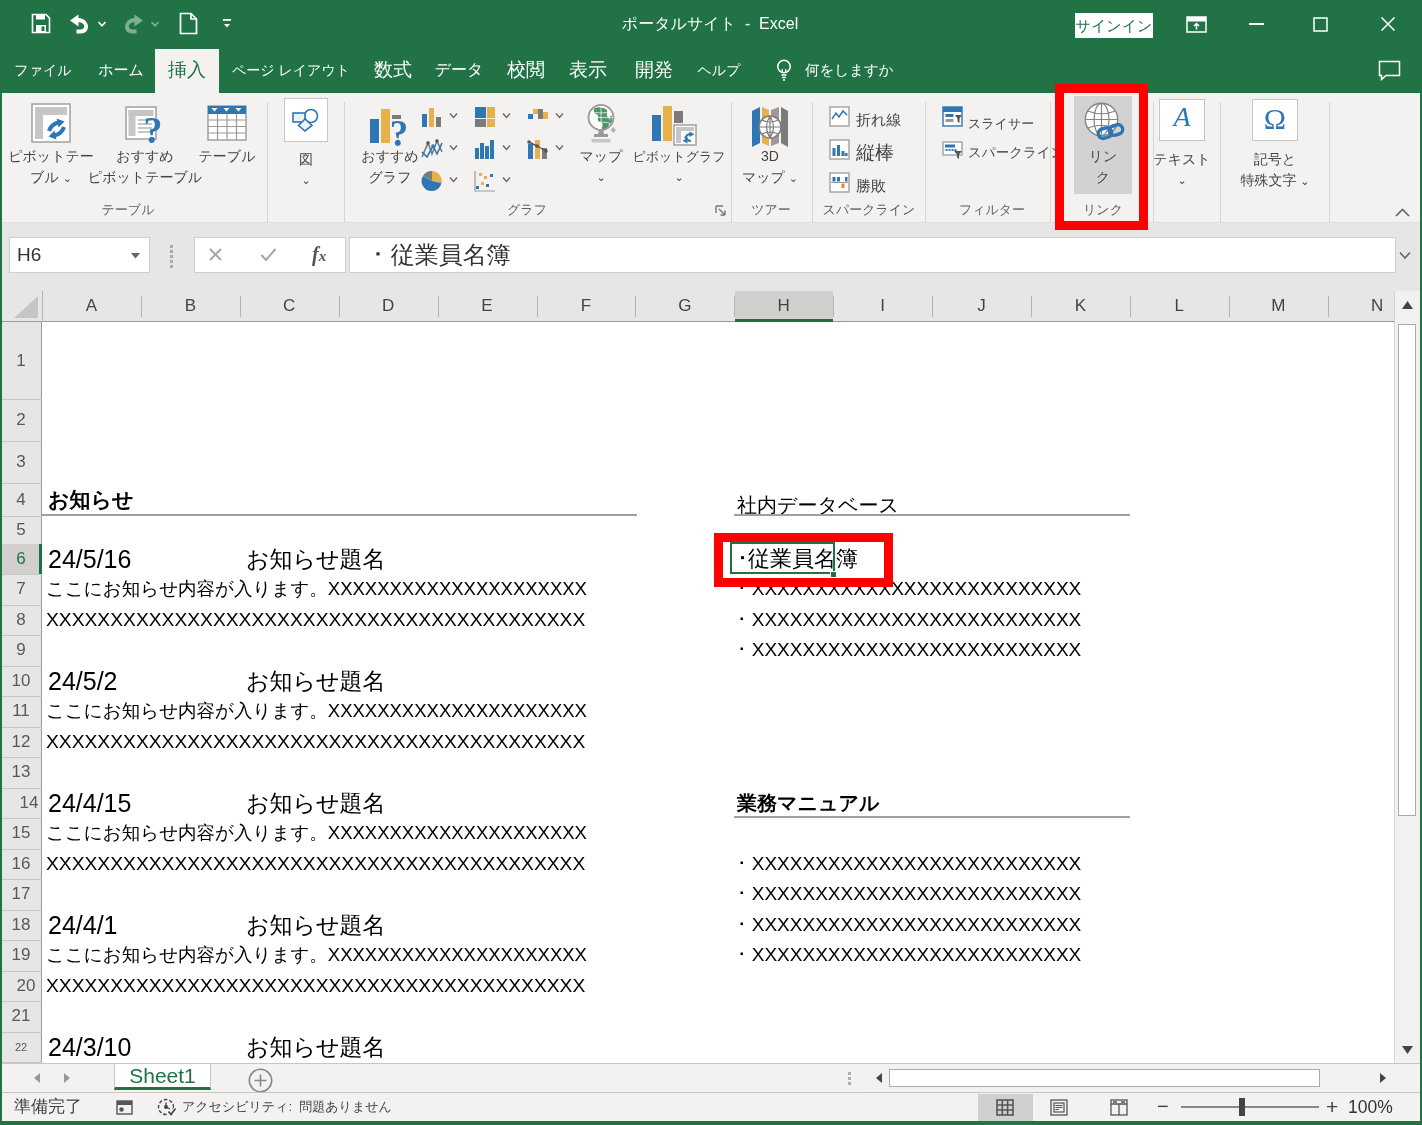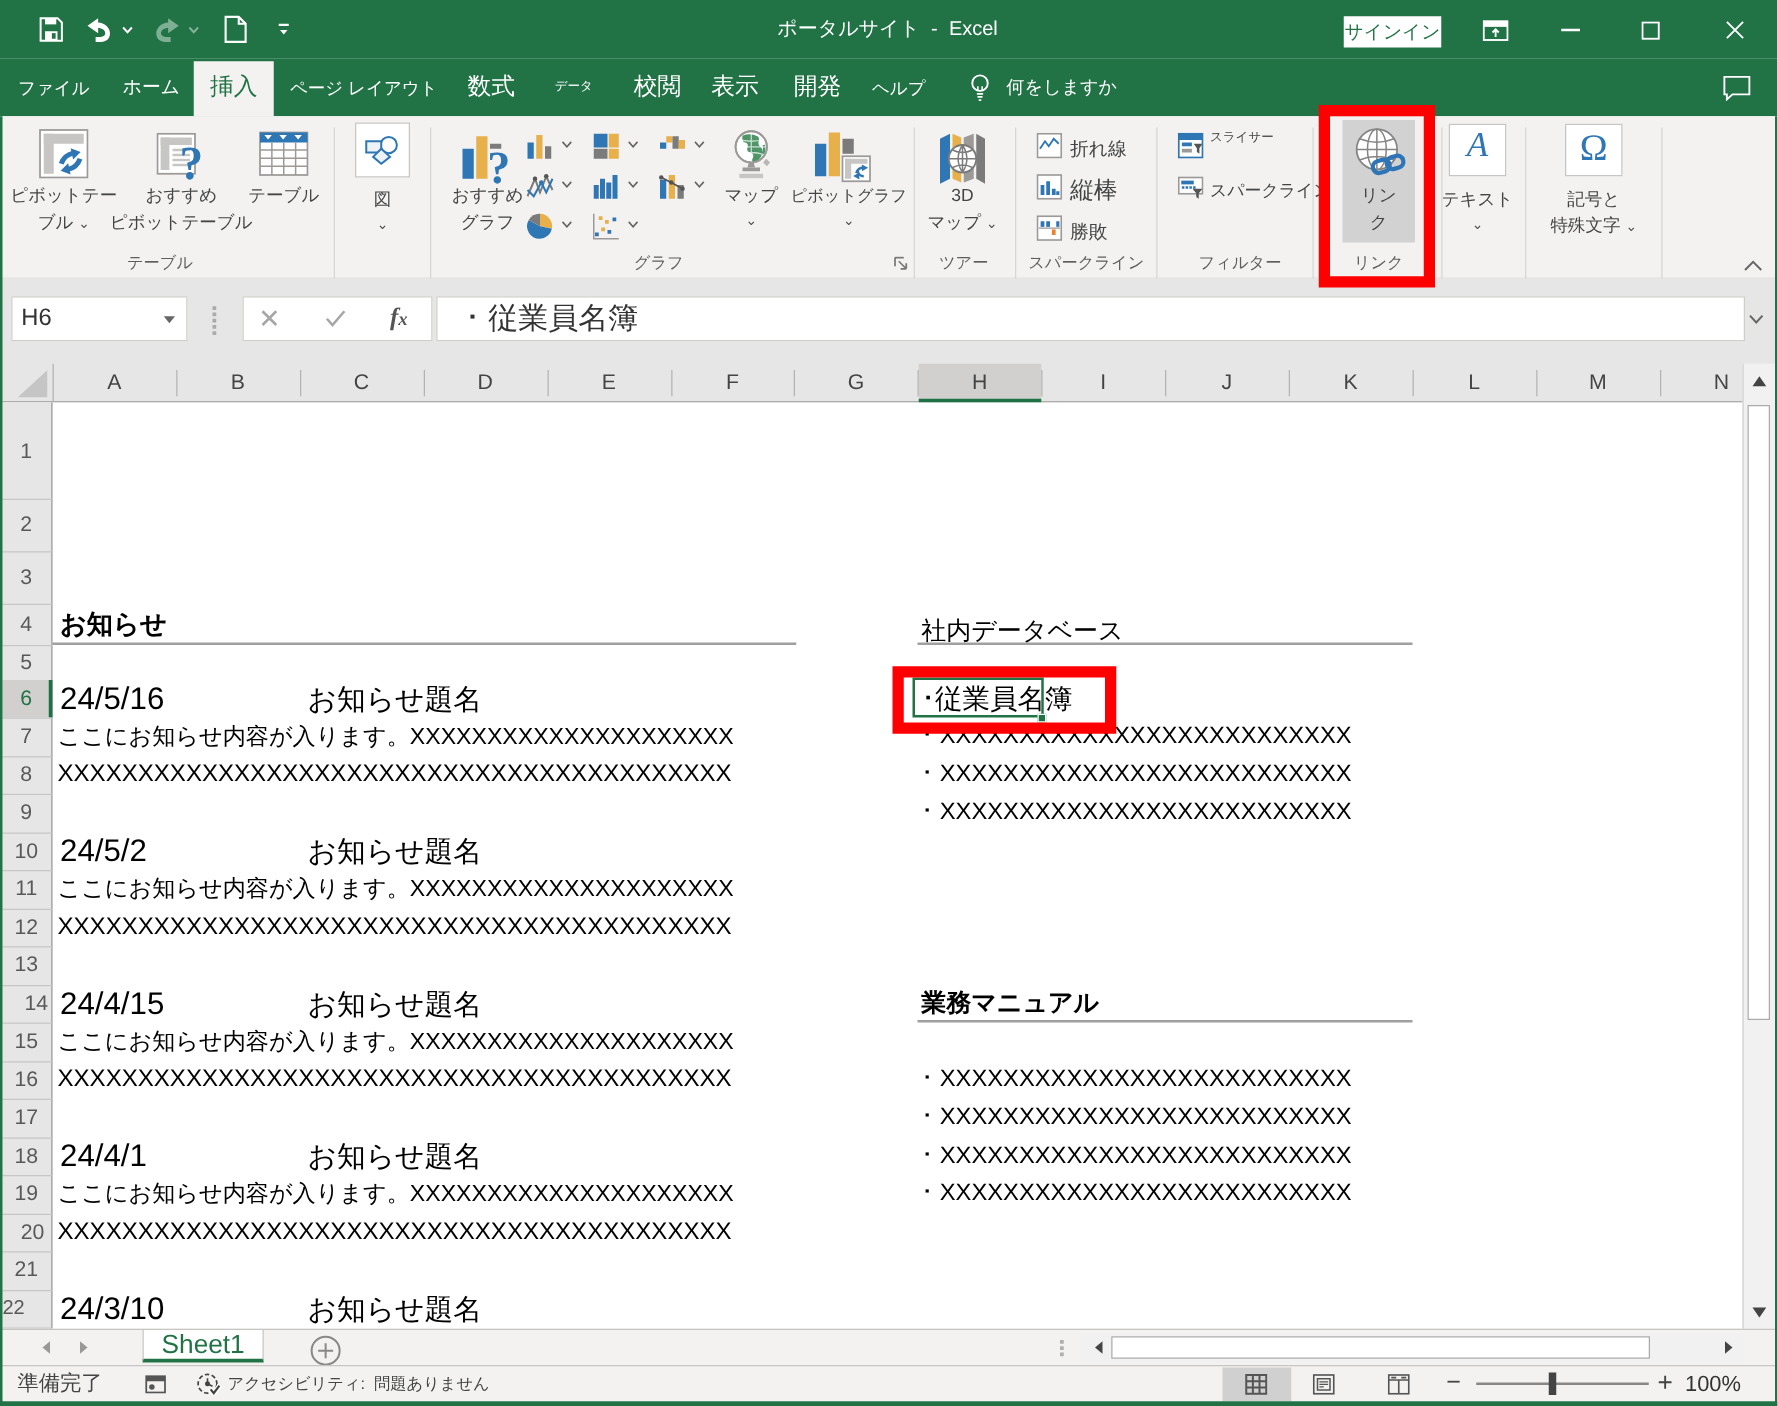--- a/index.html
+++ b/index.html
@@ -70,21 +70,21 @@
       <path d="M1.5 1.5 L14.5 14.5 M14.5 1.5 L1.5 14.5" stroke="#fff" stroke-width="1.5"></path>
     </svg>
 </div>
 <div class="abs" id="tabbar">
   <div class="abs" style="left:155px;top:2px;width:64px;height:44px;background:#f3f2f1"></div>
   <div class="tab" style="left:43px;font-size:14px">ファイル</div>
   <div class="tab" style="left:121px;font-size:15px">ホーム</div>
   <div class="tab" style="left:187px;font-size:19px;color:#217346">挿入</div>
   <div class="tab" style="left:291px;font-size:14px">ページ レイアウト</div>
   <div class="tab" style="left:393px;font-size:19px">数式</div>
-  <div class="tab" style="left:459px;font-size:10px">データ</div>
+  <div class="tab" style="left:459px;font-size:16px">データ</div>
   <div class="tab" style="left:526px;font-size:19px">校閲</div>
   <div class="tab" style="left:588px;font-size:19px">表示</div>
   <div class="tab" style="left:654px;font-size:19px">開発</div>
   <div class="tab" style="left:719px;font-size:14px">ヘルプ</div>
   <svg class="abs" style="left:775px;top:11px" width="18" height="24" viewBox="0 0 18 24">
     <circle cx="9" cy="8.5" r="6.2" fill="none" stroke="#fff" stroke-width="1.5"></circle>
     <path d="M6.5 17 H11.5 M7 19.5 H11 M8 22 H10" stroke="#fff" stroke-width="1.4"></path>
     <path d="M7.3 14.5 L7.3 11 M10.7 14.5 L10.7 11" stroke="#fff" stroke-width="1.2"></path>
   </svg>
   <div class="abs" style="left:805px;top:0;height:46px;line-height:46px;color:#fff;font-size:14.5px;white-space:nowrap">何をしますか</div>
@@ -297,21 +297,21 @@
   <div class="abs btnlabel" style="left:856px;top:82px;text-align:left;font-size:15px">勝敗</div>
   <div class="glabel" style="left:809px">スパークライン</div>
 
   <svg class="abs" style="left:942px;top:13px" width="21" height="21" viewBox="0 0 21 21">
     <rect x="1" y="1" width="19" height="19" fill="#fff" stroke="#2f76b5" stroke-width="1.4"></rect>
     <rect x="1" y="1" width="19" height="5" fill="#2f76b5"></rect>
     <rect x="3.5" y="8" width="8" height="3" fill="#2f76b5"></rect>
       <rect x="3.5" y="13" width="8" height="3" fill="#9c9a98"></rect>
     <path d="M13 9 H20 L17.5 12.5 V17 L15.5 15.5 V12.5 Z" fill="#555"></path>
   </svg>
-  <div class="abs btnlabel" style="left:968px;top:7px;text-align:right;font-size:10px">スライサー</div>
+  <div class="abs btnlabel" style="left:968px;top:20px;text-align:right;font-size:13px">スライサー</div>
   <svg class="abs" style="left:942px;top:46px" width="21" height="21" viewBox="0 0 21 21">
     <rect x="1" y="3" width="19" height="13" fill="#fff" stroke="#9c9a98" stroke-width="1.3"></rect>
     <rect x="3" y="5.5" width="10" height="3" fill="#2f76b5"></rect>
     <path d="M3.5 11 h2 M6.5 11 h2 M9.5 11 h2 M12.5 11 h2" stroke="#2f76b5" stroke-width="2"></path>
     <path d="M12 12 H20 L17 15.5 V20 L15 18.5 V15.5 Z" fill="#555"></path>
   </svg>
   <div class="abs btnlabel" style="left:968px;top:49px;text-align:left;font-size:13.5px">スパークライン</div>
   <div class="glabel" style="left:932px">フィルター</div>
 
   <div class="abs" style="left:1074px;top:3px;width:58px;height:98px;background:#d2d2d2"></div>
@@ -437,21 +437,21 @@
   <div class="abs" style="left:2px;top:603.0px;width:38px;height:30.5px;line-height:30.5px;text-align:center;font-size:17px;color:#595959">17</div>
   <div class="abs" style="left:2px;top:633.5px;width:40px;height:1px;background:#c6c6c6"></div>
   <div class="abs" style="left:2px;top:633.5px;width:38px;height:30.5px;line-height:30.5px;text-align:center;font-size:17px;color:#595959">18</div>
   <div class="abs" style="left:2px;top:664.0px;width:40px;height:1px;background:#c6c6c6"></div>
   <div class="abs" style="left:2px;top:664.0px;width:38px;height:30.5px;line-height:30.5px;text-align:center;font-size:17px;color:#595959">19</div>
   <div class="abs" style="left:2px;top:694.5px;width:40px;height:1px;background:#c6c6c6"></div>
   <div class="abs" style="left:2px;top:694.5px;width:48px;height:30.5px;line-height:30.5px;text-align:center;font-size:17px;color:#595959">20</div>
   <div class="abs" style="left:2px;top:725.0px;width:40px;height:1px;background:#c6c6c6"></div>
   <div class="abs" style="left:2px;top:725.0px;width:38px;height:30.5px;line-height:30.5px;text-align:center;font-size:17px;color:#595959">21</div>
   <div class="abs" style="left:2px;top:755.5px;width:40px;height:1px;background:#c6c6c6"></div>
-  <div class="abs" style="left:2px;top:755.5px;width:38px;height:30.5px;line-height:30.5px;text-align:left;font-size:16px;color:#595959">22</div>
+  <div class="abs" style="left:2px;top:755.5px;width:38px;height:30.5px;line-height:30.5px;text-align:center;font-size:11px;color:#595959">22</div>
   <div class="abs" style="left:2px;top:786.0px;width:40px;height:1px;background:#c6c6c6"></div>
 
   <div class="abs" style="left:48px;top:207px;height:33px;line-height:33px;font-size:21px;font-weight:bold;white-space:nowrap">お知らせ</div>
   <div class="abs" style="left:42px;top:238px;width:595px;height:2px;background:#a0a0a0"></div>
   <div class="abs" style="left:737px;top:213px;height:33px;line-height:33px;font-size:20px;font-weight:normal;white-space:nowrap">社内データベース</div>
   <div class="abs" style="left:734px;top:238px;width:396px;height:2px;background:#a0a0a0"></div>
   <div class="abs" style="left:48px;top:267.5px;height:30.5px;line-height:30.5px;font-size:25px;color:#000;white-space:nowrap">24/5/16</div>
   <div class="abs" style="left:246px;top:267.5px;height:30.5px;line-height:30.5px;font-size:23px;color:#000;white-space:nowrap">お知らせ題名</div>
   <div class="abs" style="left:46px;top:298px;height:30.5px;line-height:30.5px;font-size:18.5px;color:#000;white-space:nowrap">ここにお知らせ内容が入ります。XXXXXXXXXXXXXXXXXXXXX</div>
   <div class="abs" style="left:46px;top:328.5px;height:30.5px;line-height:30.5px;font-size:19.25px;color:#000;white-space:nowrap">XXXXXXXXXXXXXXXXXXXXXXXXXXXXXXXXXXXXXXXXXX</div>

